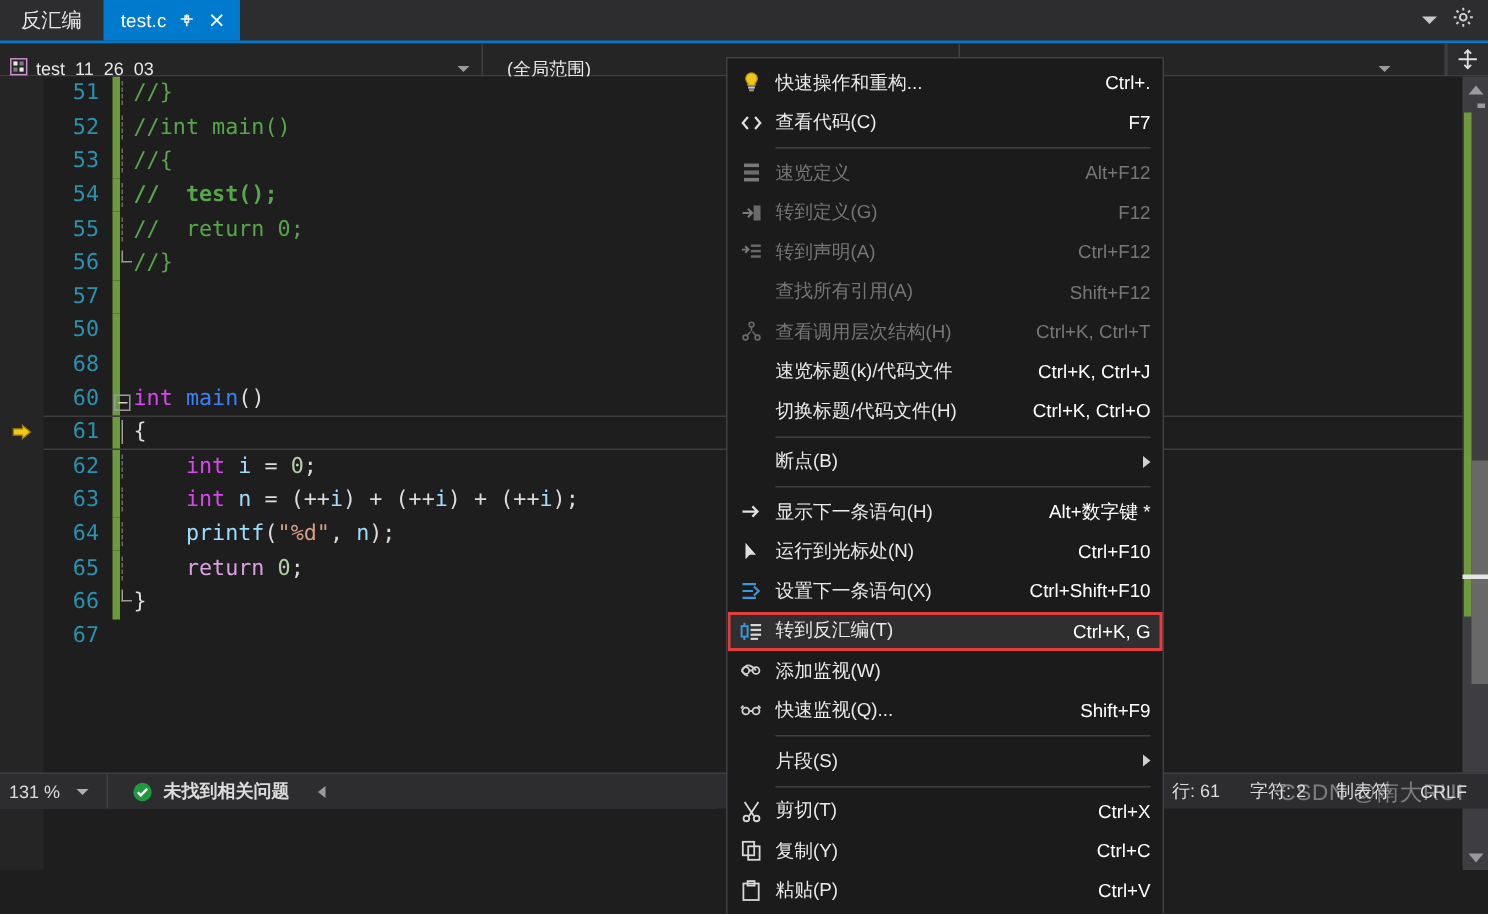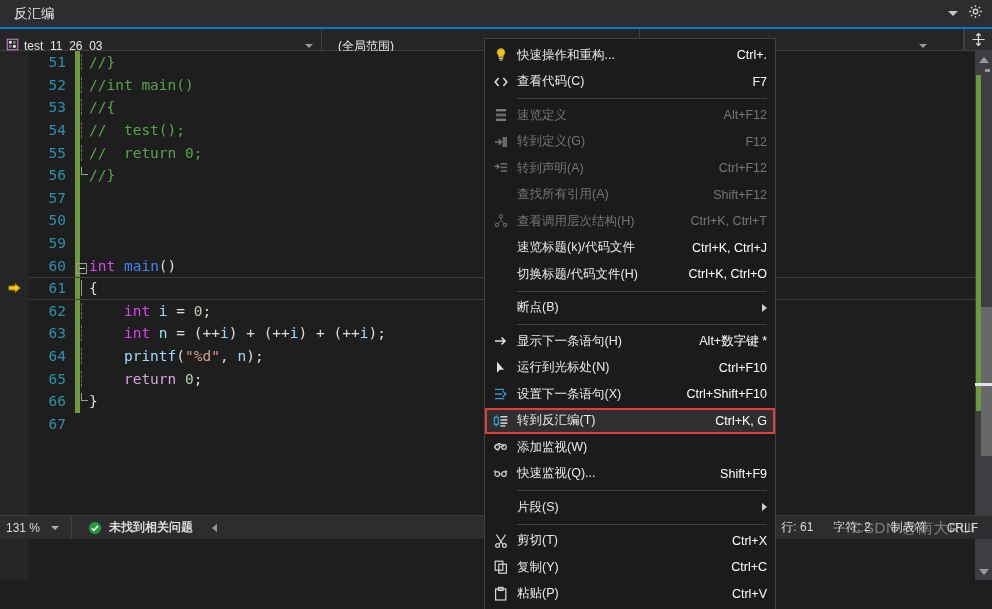--- a/index.html
+++ b/index.html
@@ -225,20 +225,34 @@
     letter-spacing: .5px; pointer-events: none; white-space: nowrap;
   }
 </style>
 </head>
 <body>
 
 <div id="app">
 
   <div class="tabstrip">
     <div class="doc-well-label">反汇编</div>
+    <div class="tab">
+      <span class="tab-title">test.c</span>
+      <span>
+        <svg class="pin-icon" viewBox="0 0 16 16">
+            <path d="M4 7h8M8 3v4M8 9v4M3 7h2M11 7h2" stroke="#ffffff" stroke-width="1.3" fill="none"></path>
+            <rect x="6.6" y="4.4" width="2.8" height="5.2" stroke="#ffffff" stroke-width="1.2" fill="none"></rect>
+          </svg>
+      </span>
+      <span>
+        <svg class="close-icon" viewBox="0 0 16 16">
+            <path d="M3.5 3.5L12.5 12.5M12.5 3.5L3.5 12.5" stroke="#ffffff" stroke-width="1.5"></path>
+          </svg>
+      </span>
+    </div>
     <div class="tabstrip-right">
       <span class="caret-down"></span>
       <span>
         <svg class="gear" viewBox="0 0 16 16">
             <circle cx="8" cy="8" r="2.4" fill="none" stroke="#d0d0d0" stroke-width="1.4"></circle>
             <path d="M8 1.2v2M8 12.8v2M1.2 8h2M12.8 8h2M3.2 3.2l1.4 1.4M11.4 11.4l1.4 1.4M12.8 3.2l-1.4 1.4M4.6 11.4l-1.4 1.4" stroke="#d0d0d0" stroke-width="1.4"></path>
           </svg>
       </span>
     </div>
   </div>
@@ -278,26 +292,26 @@
       </svg>
     </div>
   </div>
 
   <div class="editor">
     <div class="indicator-margin"></div>
     <div class="code-area" id="code-area">
         <div class="code-line"><span class="ln">51</span><span class="chg-bar"></span><span class="gutter-gap"></span><span class="code-text" style="position: relative;"><span class="vline"></span><span class="cmt">//}</span></span></div>
         <div class="code-line"><span class="ln">52</span><span class="chg-bar"></span><span class="gutter-gap"></span><span class="code-text" style="position: relative;"><span class="vline"></span><span class="cmt">//int main()</span></span></div>
         <div class="code-line"><span class="ln">53</span><span class="chg-bar"></span><span class="gutter-gap"></span><span class="code-text" style="position: relative;"><span class="vline"></span><span class="cmt">//{</span></span></div>
-        <div class="code-line"><span class="ln">54</span><span class="chg-bar"></span><span class="gutter-gap"></span><span class="code-text" style="position: relative;"><span class="vline"></span><span class="cmt">//  test();</span></span></div>
+        <div class="code-line"><span class="ln">54</span><span class="chg-bar"></span><span class="gutter-gap"></span><span class="code-text" style="position: relative; font-weight: bold;"><span class="vline"></span><span class="cmt">//  test();</span></span></div>
         <div class="code-line"><span class="ln">55</span><span class="chg-bar"></span><span class="gutter-gap"></span><span class="code-text" style="position: relative;"><span class="vline"></span><span class="cmt">//  return 0;</span></span></div>
         <div class="code-line"><span class="ln">56</span><span class="chg-bar"></span><span class="gutter-gap"></span><span class="code-text" style="position: relative;"><span class="elbow"></span><span class="cmt">//}</span></span></div>
         <div class="code-line"><span class="ln">57</span><span class="chg-bar"></span><span class="gutter-gap"></span><span class="code-text" style="position: relative;"></span></div>
         <div class="code-line"><span class="ln">50</span><span class="chg-bar"></span><span class="gutter-gap"></span><span class="code-text" style="position: relative;"></span></div>
-        <div class="code-line"><span class="ln">59</span><span class="chg-bar"></span><span class="gutter-gap"></span><span class="code-text" style="position: relative;"></span></div>
+        <div class="code-line"><span class="ln">68</span><span class="chg-bar"></span><span class="gutter-gap"></span><span class="code-text" style="position: relative;"></span></div>
         <div class="code-line"><span class="ln">60</span><span class="chg-bar"></span><span class="gutter-gap"></span><span class="code-text" style="position: relative;"><span class="box-minus"></span><span class="kw">int</span><span class="pun"> </span><span class="fn">main</span><span class="pun">()</span></span></div>
         <div class="code-line"><div class="current-line-hl"></div><span class="ln">61</span><span class="chg-bar"></span><span class="gutter-gap"></span><span class="code-text" style="position: relative;"><span class="vline solid"></span><span class="pun">{</span></span><svg viewBox="0 0 16 16" class="exec-arrow" style="top: 4px; left: -22px; position: absolute;">
             <path d="M1 5.6h7V3l6 5-6 5v-2.6H1z" fill="#f5c518" stroke="#9e7c00" stroke-width="1"></path>
           </svg></div>
         <div class="code-line"><span class="ln">62</span><span class="chg-bar"></span><span class="gutter-gap"></span><span class="code-text" style="position: relative;"><span class="vline"></span><span class="pun">    </span><span class="kw">int</span><span class="pun"> </span><span class="id">i</span><span class="pun"> = </span><span class="num">0</span><span class="pun">;</span></span></div>
         <div class="code-line"><span class="ln">63</span><span class="chg-bar"></span><span class="gutter-gap"></span><span class="code-text" style="position: relative;"><span class="vline"></span><span class="pun">    </span><span class="kw">int</span><span class="pun"> </span><span class="id">n</span><span class="pun"> = (++</span><span class="id">i</span><span class="pun">) + (++</span><span class="id">i</span><span class="pun">) + (++</span><span class="id">i</span><span class="pun">);</span></span></div>
         <div class="code-line"><span class="ln">64</span><span class="chg-bar"></span><span class="gutter-gap"></span><span class="code-text" style="position: relative;"><span class="vline"></span><span class="pun">    </span><span class="id">printf</span><span class="pun">(</span><span class="str">"%d"</span><span class="pun">, </span><span class="id">n</span><span class="pun">);</span></span></div>
         <div class="code-line"><span class="ln">65</span><span class="chg-bar"></span><span class="gutter-gap"></span><span class="code-text" style="position: relative;"><span class="vline"></span><span class="pun">    </span><span class="ret">return</span><span class="pun"> </span><span class="num">0</span><span class="pun">;</span></span></div>
         <div class="code-line"><span class="ln">66</span><span class="chg-bar"></span><span class="gutter-gap"></span><span class="code-text" style="position: relative;"><span class="elbow"></span><span class="pun">}</span></span></div>
         <div class="code-line"><span class="ln">67</span><span class="chg-bar none"></span><span class="gutter-gap"></span><span class="code-text" style="position: relative;"></span></div>

